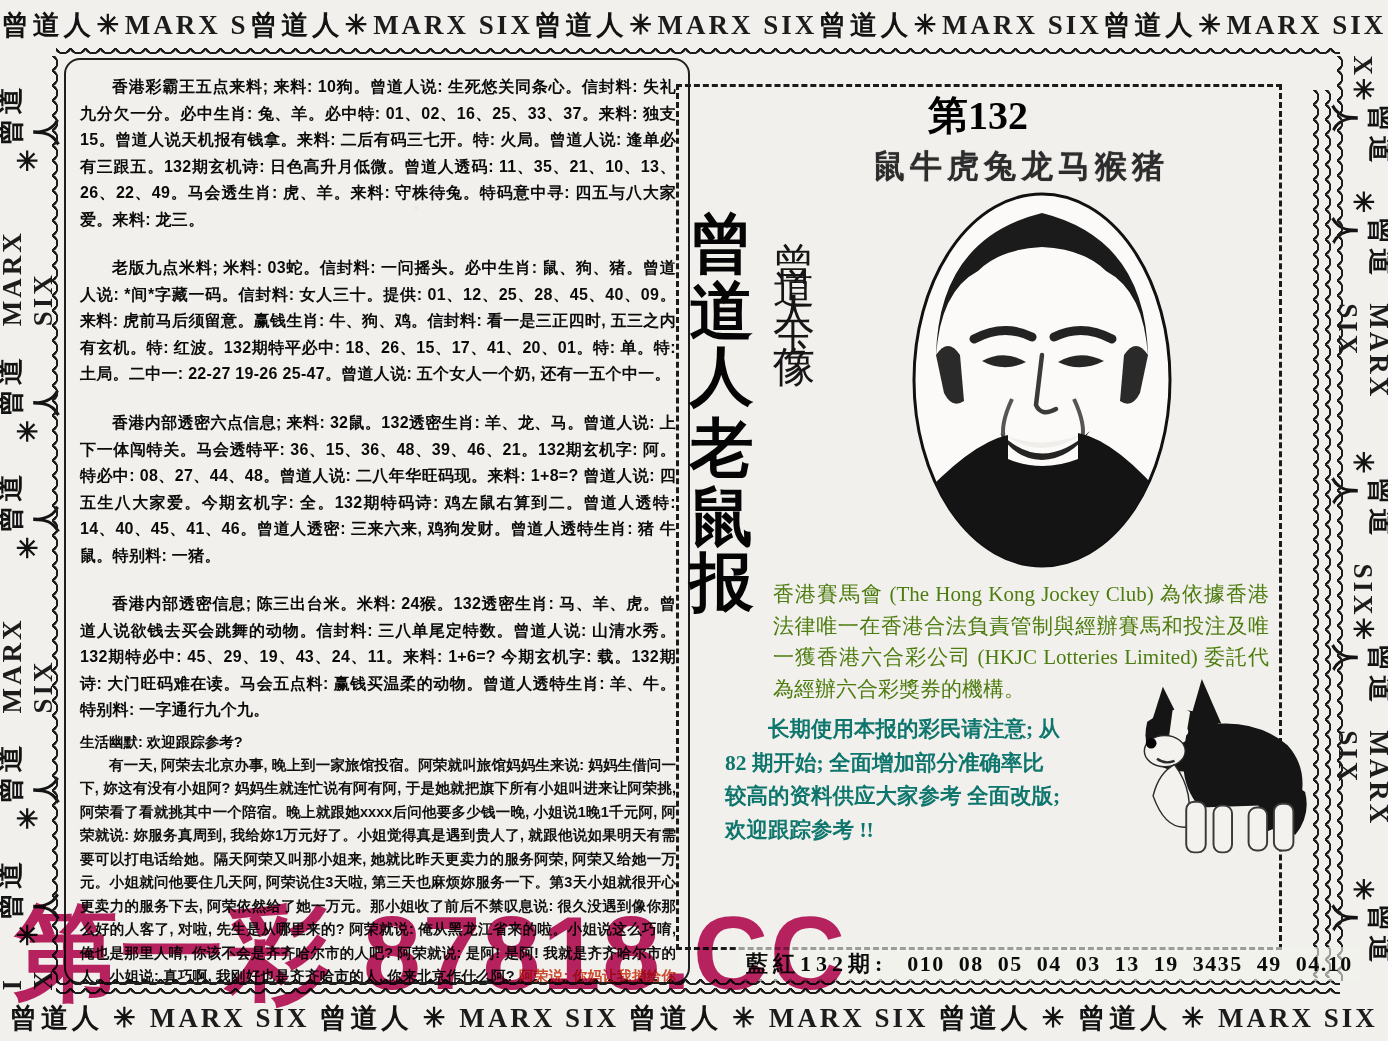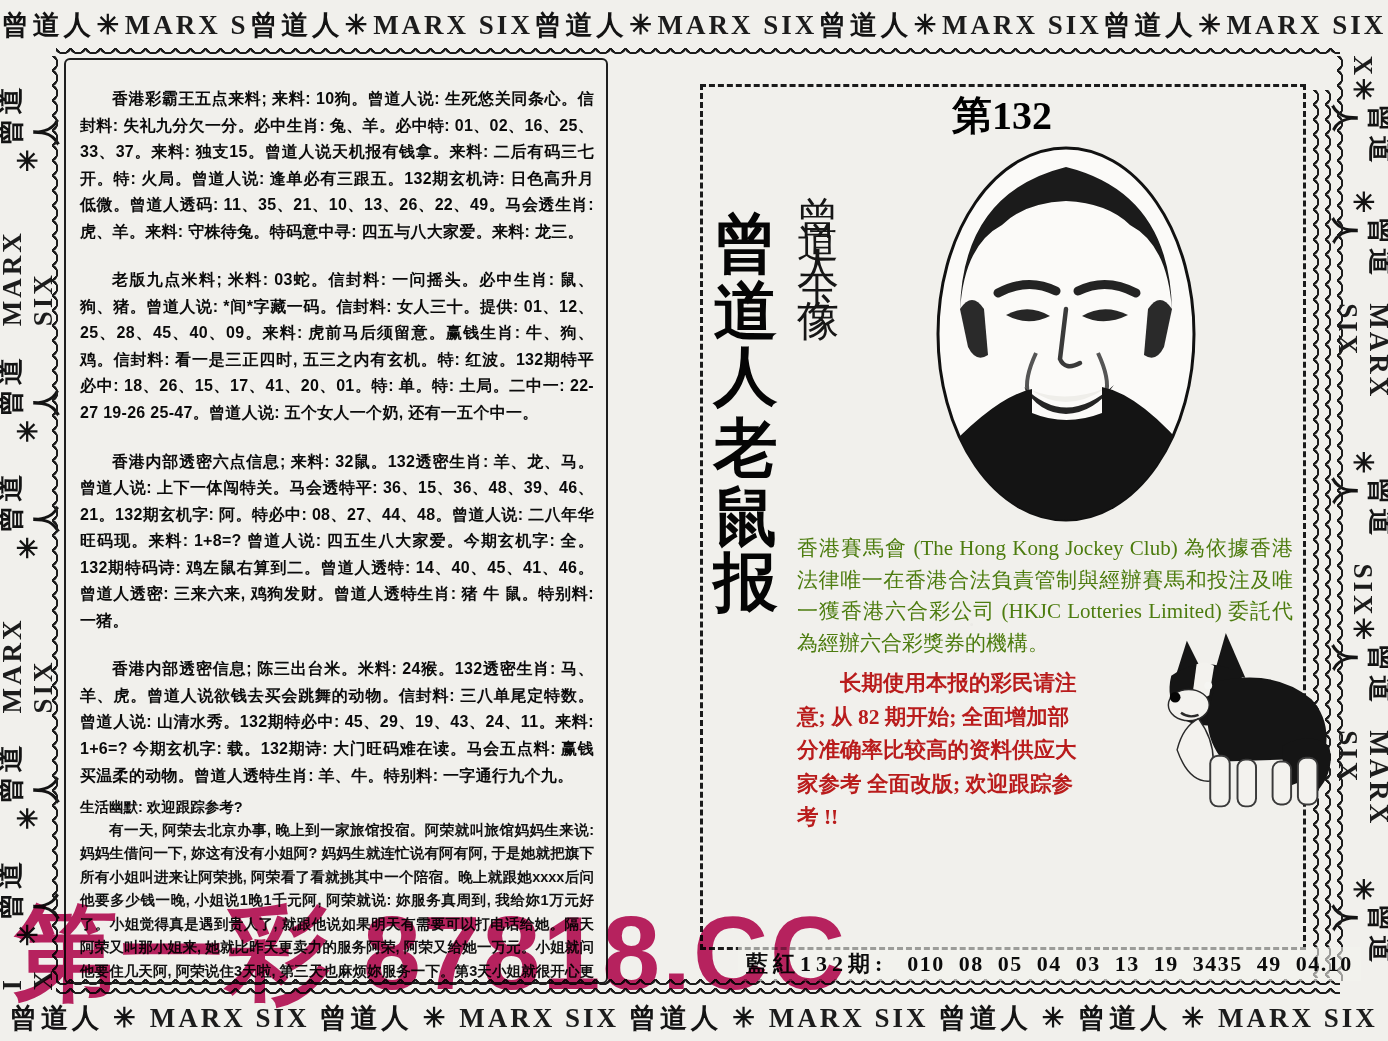--- a/index.html
+++ b/index.html
@@ -37,46 +37,46 @@
     background-size:10px 15px; background-repeat:repeat-y; }
   #wave-top     { left:56px; right:48px; top:48px; }
   #wave-bottom1 { left:56px; right:48px; top:979px; }
   #wave-bottom2 { left:56px; right:48px; top:988px; }
   #wave-left    { left:52px; top:56px; height:925px; }
   #wave-right1  { left:1313px; top:90px; height:888px; }
   #wave-right2  { left:1325px; top:90px; height:888px; }
   #wave-far-right { left:1337px; top:56px; height:925px; }
 
   
-  #left-block { position:absolute; left:64px; top:58px; width:544px; height:926px;
-    border:2px solid #1f1f1f; border-radius:6px; padding:26px 12px 6px 14px; overflow:hidden; }
+  #left-block { position:absolute; left:64px; top:58px; width:626px; height:926px;
+    border:2px solid #1f1f1f; border-radius:16px; padding:14px 12px 6px 14px; overflow:hidden; }
   .para { font:700 16px/1.66 "Liberation Sans",sans-serif; letter-spacing:.3px;
     text-indent:2em; margin:0 0 22px; color:#0b0b0b; text-align:justify; }
   .joke-title { font:700 14.5px/1.5 "Liberation Sans",sans-serif; margin-top:2px; }
   .joke-body  { font:700 14.5px/1.62 "Liberation Sans",sans-serif; text-indent:2em;
     text-align:justify; color:#101010; }
   .joke-red { color:#cc4b2e; }
 
   
-  #right-panel { position:absolute; left:700px; top:84px; width:606px; height:866px;
+  #right-panel { position:absolute; left:676px; top:84px; width:606px; height:866px;
     border:3px dashed #1b1b1b; padding:6px 10px 4px 8px; }
   .v-main { position:absolute; left:10px; top:72px; height:780px;
     writing-mode:vertical-rl; text-orientation:upright;
     font:800 64px/1 "Liberation Serif",serif; letter-spacing:68px; color:#050505; }
   .rp-title { display:flex; justify-content:center; gap:56px;
     font:800 40px/1.15 "Liberation Serif",serif; color:#000; }
   .rp-zodiac { margin:8px 0 0 86px; text-align:center;
     font:700 32px/1.2 "Liberation Serif",serif; color:#2c2c2c; letter-spacing:5px;
     text-shadow:0 0 1px #777; }
   .rp-mid { display:flex; margin-left:86px; align-items:flex-start; }
   .v-sub { writing-mode:vertical-rl; text-orientation:upright;
     font:500 42px/1 "Liberation Serif",serif; letter-spacing:26px; color:#161616; margin-top:24px; }
   .portrait-wrap { flex:1; display:flex; justify-content:center; margin-top:2px; }
   .jockey { margin:6px 0 0 86px; font:500 21px/1.5 "Liberation Serif",serif; color:#4d7c0f; text-align:justify; }
-  .notice { margin:8px 0 0 86px; font:700 21.5px/1.56 "Liberation Serif",serif; color:#b91c1c; text-indent:2em; }
+  .notice { margin:8px 0 0 38px; font:700 21.5px/1.56 "Liberation Serif",serif; color:#0f766e; text-indent:2em; }
   .corgi-box { float:right; width:200px; height:190px; margin:-36px -2px 0 8px; }
   .rp-bottom { position:absolute; left:706px; top:947px; z-index:3; white-space:nowrap;
     font:600 22px "Liberation Serif",serif; color:#0c0c0c; background:rgba(244,243,239,.6); padding:2px 8px;margin-left:32px; }
   .rp-bottom .lbl { letter-spacing:5px; margin-right:20px; }
   .rp-bottom .nums { letter-spacing:1.5px; word-spacing:7px; }
 
   
   #watermark { position:absolute; left:14px; top:901px; z-index:5;
     font:900 104px/1 "Liberation Sans",sans-serif; color:#be185d;
     letter-spacing:2px; white-space:nowrap; mix-blend-mode:multiply; opacity:.95; }
@@ -167,20 +167,21 @@
   <p class="para">香港内部透密六点信息; 来料: 32鼠。132透密生肖: 羊、龙、马。曾道人说: 上下一体闯特关。马会透特平: 36、15、36、48、39、46、21。132期玄机字: 阿。特必中: 08、27、44、48。曾道人说: 二八年华旺码现。来料: 1+8=? 曾道人说: 四五生八大家爱。今期玄机字: 全。132期特码诗: 鸡左鼠右算到二。曾道人透特: 14、40、45、41、46。曾道人透密: 三来六来, 鸡狗发财。曾道人透特生肖: 猪 牛 鼠。特别料: 一猪。</p>
   <p class="para" style="margin-bottom:8px">香港内部透密信息; 陈三出台米。米料: 24猴。132透密生肖: 马、羊、虎。曾道人说欲钱去买会跳舞的动物。信封料: 三八单尾定特数。曾道人说: 山清水秀。132期特必中: 45、29、19、43、24、11。来料: 1+6=? 今期玄机字: 载。132期诗: 大门旺码难在读。马会五点料: 赢钱买温柔的动物。曾道人透特生肖: 羊、牛。特别料: 一字通行九个九。</p>
   <div class="joke-title">生活幽默: 欢迎跟踪参考?</div>
   <div class="joke-body"><span>有一天, 阿荣去北京办事, 晚上到一家旅馆投宿。阿荣就叫旅馆妈妈生来说: 妈妈生借问一下, 妳这有没有小姐阿? 妈妈生就连忙说有阿有阿, 于是她就把旗下所有小姐叫进来让阿荣挑, 阿荣看了看就挑其中一个陪宿。晚上就跟她xxxx后问他要多少钱一晚, 小姐说1晚1千元阿, 阿荣就说: 妳服务真周到, 我给妳1万元好了。小姐觉得真是遇到贵人了, 就跟他说如果明天有需要可以打电话给她。隔天阿荣又叫那小姐来, 她就比昨天更卖力的服务阿荣, 阿荣又给她一万元。小姐就问他要住几天阿, 阿荣说住3天啦, 第三天也麻烦妳服务一下。第3天小姐就很开心更卖力的服务下去, 阿荣依然给了她一万元。那小姐收了前后不禁叹息说: 很久没遇到像你那么好的人客了, 对啦, 先生是从哪里来的? 阿荣就说: 俺从黑龙江省来的啦。小姐说这么巧唷, 俺也是那里人唷, 你该不会是齐齐哈尔市的人吧? 阿荣就说: 是阿! 是阿! 我就是齐齐哈尔市的人。小姐说: 真巧啊, 我刚好也是齐齐哈市的人, 你来北京作什么阿? </span><span class="joke-red">阿荣说: 你妈让我捎给你三万块钱......</span></div>
 </div>
 
 <div id="right-panel">
   <div class="rp-title">
     <span>第132</span>
   </div>
+  <div class="rp-zodiac">鼠牛虎兔龙马猴猪</div>
 
   <div class="v-main">曾道人老鼠报</div>
 
   <div class="rp-mid">
     <div class="v-sub">曾道人玉像</div>
     <div class="portrait-wrap">
       <svg width="268" height="386" viewBox="0 0 268 386">
         <defs>
             <clipPath id="ovalClip">
               <ellipse cx="134" cy="193" rx="128" ry="186"></ellipse>

